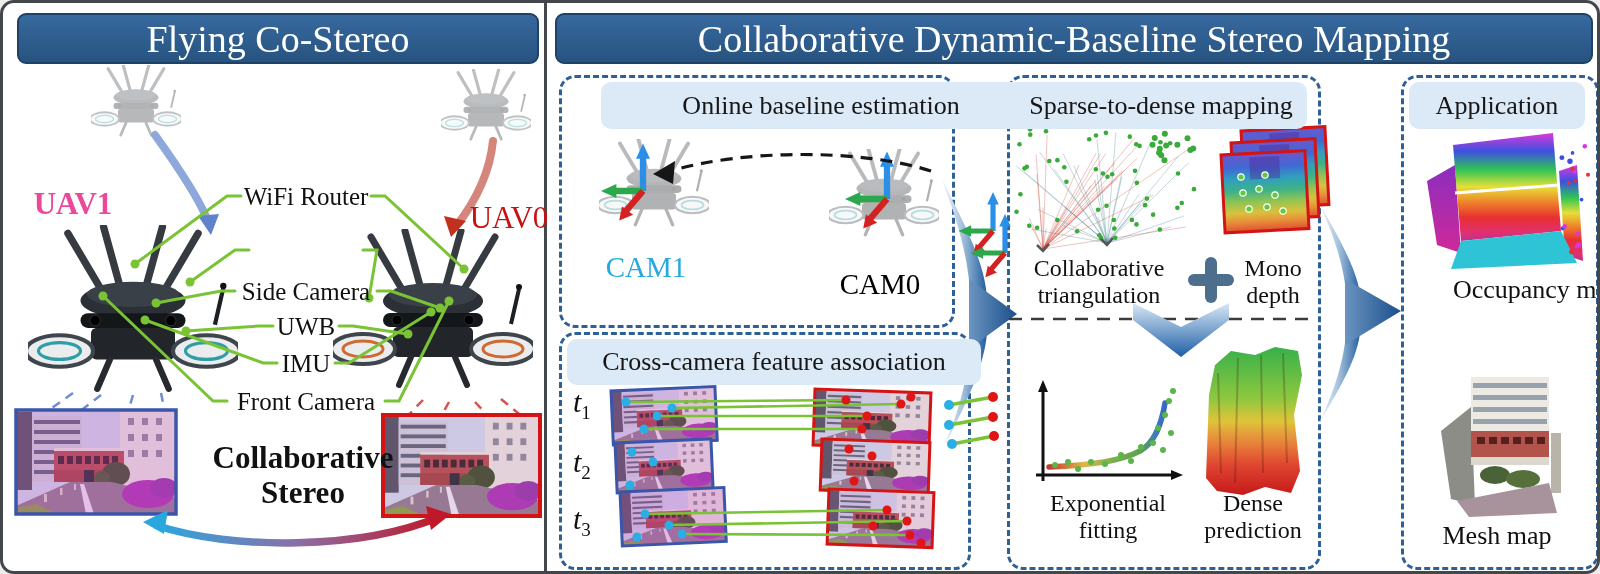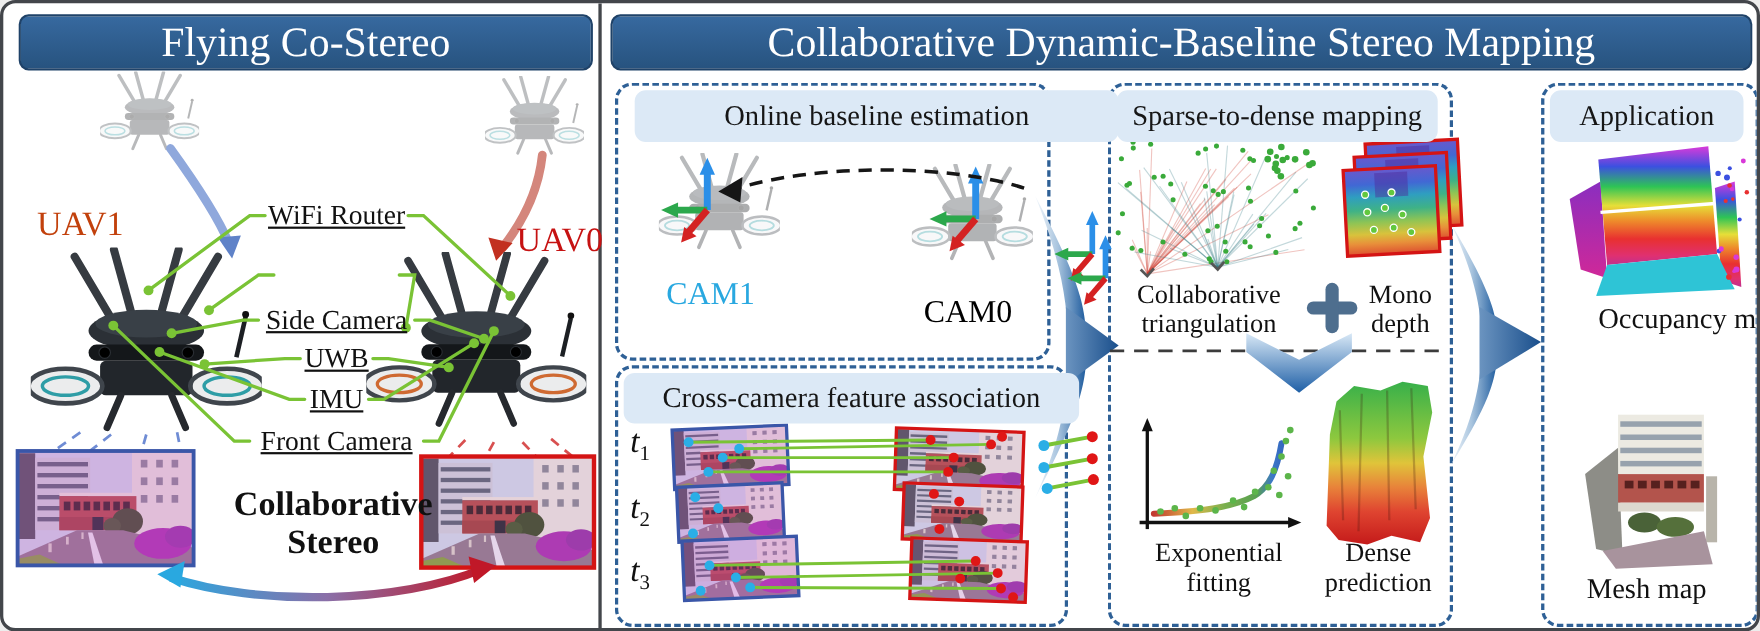--- a/index.html
+++ b/index.html
@@ -7,21 +7,21 @@
     border:3px solid #43464b;border-radius:14px;box-sizing:border-box;overflow:hidden;
     font-family:"Liberation Serif","DejaVu Serif",serif;color:#111;}
   .divider{position:absolute;left:541px;top:0;width:3px;height:574px;background:#43464b;}
   .title-bar{position:absolute;background:linear-gradient(#37699f,#27537f);
     border:2px solid #1f4268;border-radius:9px;color:#fff;display:flex;
     align-items:center;justify-content:center;font-size:38px;z-index:3;}
   .dash-box{position:absolute;border:3px dashed #2e6096;border-radius:16px;z-index:1;}
   .pill{position:absolute;background:#dce9f6;border-radius:10px;display:flex;align-items:center;
     justify-content:center;font-size:26px;color:#161616;z-index:3;}
   .lbl{position:absolute;text-align:center;white-space:pre-line;z-index:4;line-height:1.12;}
-  .comp{font-size:25px;text-decoration:underline;}
+  .comp{font-size:25px;}
   .uav{font-size:31px;}
   .cam{font-size:29px;}
   .sub{font-size:24px;}
   .t-lbl{position:absolute;font-size:30px;font-style:italic;z-index:4;}
   .t-lbl sub{font-size:19px;font-style:normal;}
   .collab{font-weight:bold;font-size:31px;}
   #art{position:absolute;left:0;top:0;z-index:2;pointer-events:none;}
   .plus-icon{position:absolute;left:1185px;top:254px;width:46px;height:46px;z-index:4;}
   .plus-icon .ph{position:absolute;left:0;top:17px;width:46px;height:12px;background:#4e6e8e;border-radius:6px;}
   .plus-icon .pv{position:absolute;left:17px;top:0;width:12px;height:46px;background:#4e6e8e;border-radius:6px;}
@@ -34,21 +34,21 @@
 
   <div class="title-bar" style="left:14px;top:10px;width:518px;height:47px;">Flying Co-Stereo</div>
   <div class="title-bar" style="left:552px;top:10px;width:1034px;height:47px;">Collaborative Dynamic-Baseline Stereo Mapping</div>
   <div class="divider"></div>
 
   <div class="dash-box" style="left:556px;top:72px;width:390px;height:247px;"></div>
   <div class="dash-box" style="left:556px;top:329px;width:406px;height:232px;"></div>
   <div class="dash-box" style="left:1004px;top:72px;width:308px;height:489px;"></div>
   <div class="dash-box" style="left:1398px;top:72px;width:192px;height:489px;"></div>
 
-  <div class="pill" style="left:574px;top:79px;width:440px;height:47px;">Online baseline estimation</div>
+  <div class="pill" style="left:598px;top:79px;width:440px;height:47px;">Online baseline estimation</div>
   <div class="pill" style="left:564px;top:336px;width:414px;height:46px;">Cross-camera feature association</div>
   <div class="pill" style="left:1012px;top:79px;width:292px;height:47px;">Sparse-to-dense mapping</div>
   <div class="pill" style="left:1406px;top:79px;width:176px;height:47px;">Application</div>
 
   <svg id="art" width="1600" height="574" viewBox="0 0 1600 574">
     <defs>
       <linearGradient id="arrowGrad" x1="0" y1="0" x2="1" y2="0">
         <stop offset="0" stop-color="#f4f8fc"></stop>
           <stop offset="0.45" stop-color="#a8c4de"></stop>
           <stop offset="1" stop-color="#1f5c9e"></stop>
@@ -606,21 +606,21 @@
           <rect x="1522" y="434" width="8" height="7"></rect>
           <rect x="1534" y="434" width="8" height="7"></rect>
       </g>
       <rect x="1468" y="454" width="78" height="8" fill="#ddd8ce"></rect>
       <ellipse cx="1492" cy="472" rx="15" ry="9" fill="#4a6238"></ellipse>
       <ellipse cx="1520" cy="476" rx="17" ry="9" fill="#55703b"></ellipse>
       <polygon points="1454,498 1546,480 1554,510 1466,514" fill="#a8939d"></polygon>
     </g>
   </svg>
 
-  <div class="lbl uav" style="left:20px;top:184px;width:100px;color:#c2410c;">UAV1</div>
+  <div class="lbl uav" style="left:20px;top:184px;width:100px;color:#ec4899;font-weight:bold;">UAV1</div>
   <div class="lbl uav" style="left:456px;top:198px;width:100px;color:#c61212;">UAV0</div>
 
   <div class="lbl comp" style="left:193px;top:180px;width:220px;">WiFi Router</div>
   <div class="lbl comp" style="left:193px;top:275px;width:220px;">Side Camera</div>
   <div class="lbl comp" style="left:193px;top:310px;width:220px;">UWB</div>
   <div class="lbl comp" style="left:193px;top:347px;width:220px;">IMU</div>
   <div class="lbl comp" style="left:193px;top:385px;width:220px;">Front Camera</div>
 
   <div class="lbl collab" style="left:196px;top:438px;width:208px;">Collaborative
 Stereo</div>

